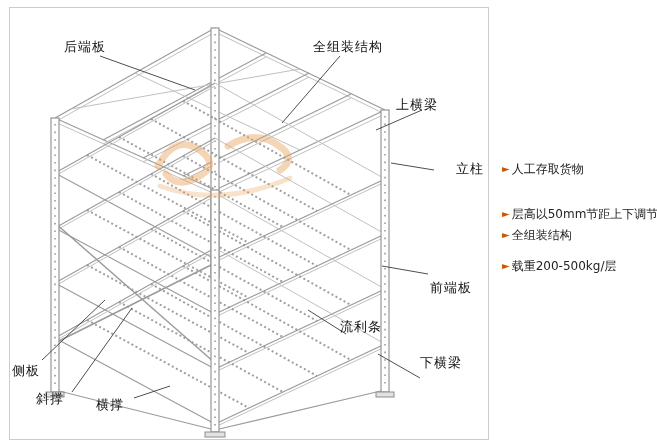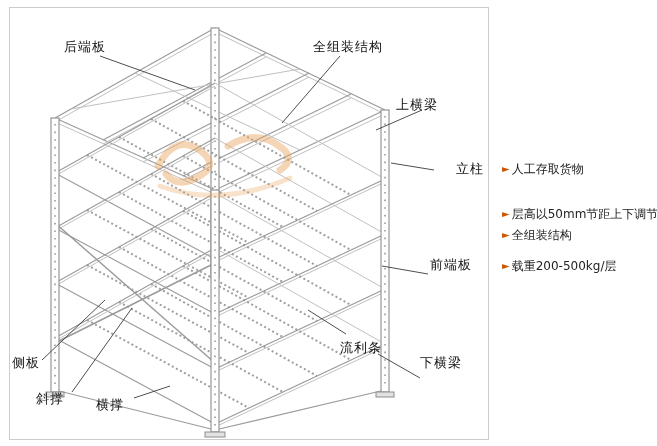--- a/index.html
+++ b/index.html
@@ -152,24 +152,24 @@
         <line class="leader" x1="62" y1="384" x2="122" y2="300"></line>
         <line class="leader" x1="124" y1="390" x2="160" y2="378"></line>
       </g>
     </svg>
   </div>
 
   <div class="lbl" style="left:64px;top:40px">后端板</div>
   <div class="lbl" style="left:313px;top:40px">全组装结构</div>
   <div class="lbl" style="left:396px;top:98px">上横梁</div>
   <div class="lbl" style="left:456px;top:162px">立柱</div>
-  <div class="lbl" style="left:430px;top:258px">前端板</div>
-  <div class="lbl" style="left:340px;top:341px">流利条</div>
+  <div class="lbl" style="left:430px;top:281px">前端板</div>
+  <div class="lbl" style="left:340px;top:320px">流利条</div>
   <div class="lbl" style="left:420px;top:356px">下横梁</div>
-  <div class="lbl" style="left:12px;top:356px">侧板</div>
+  <div class="lbl" style="left:12px;top:364px">侧板</div>
   <div class="lbl" style="left:36px;top:392px">斜撑</div>
   <div class="lbl" style="left:96px;top:398px">横撑</div>
 
   <div id="features">
     <div class="feat" style="top:161px">
       <span class="bullet">►</span><span>人工存取货物</span>
     </div>
     <div class="feat" style="top:206px">
       <span class="bullet">►</span><span>层高以50mm节距上下调节</span>
     </div>

